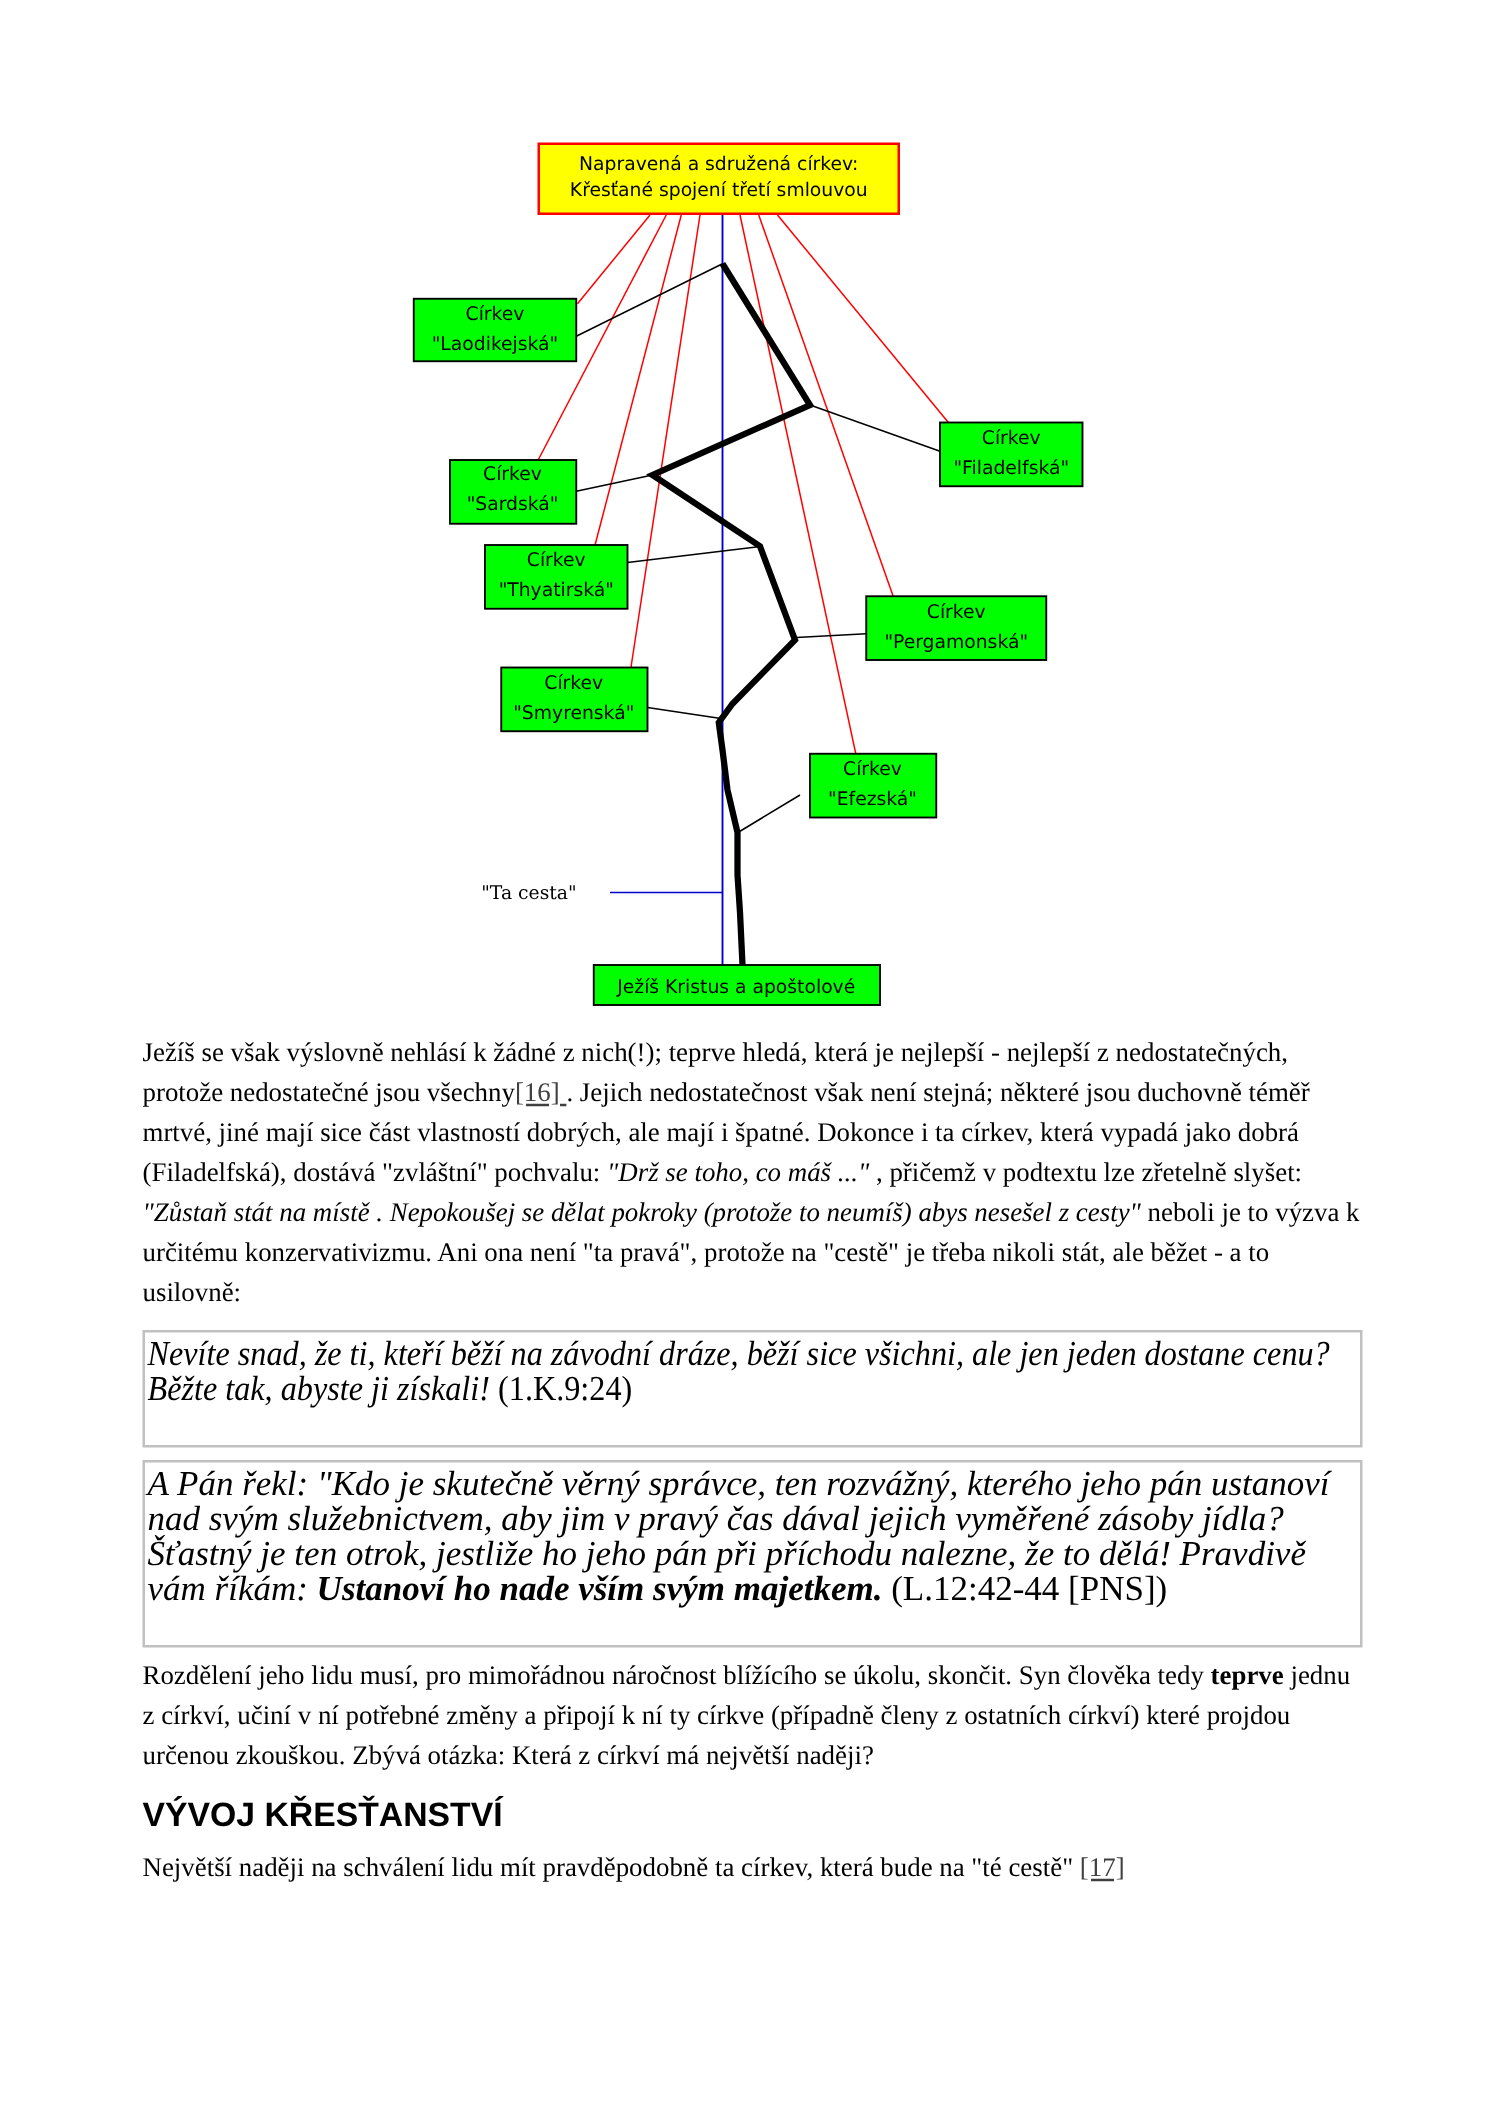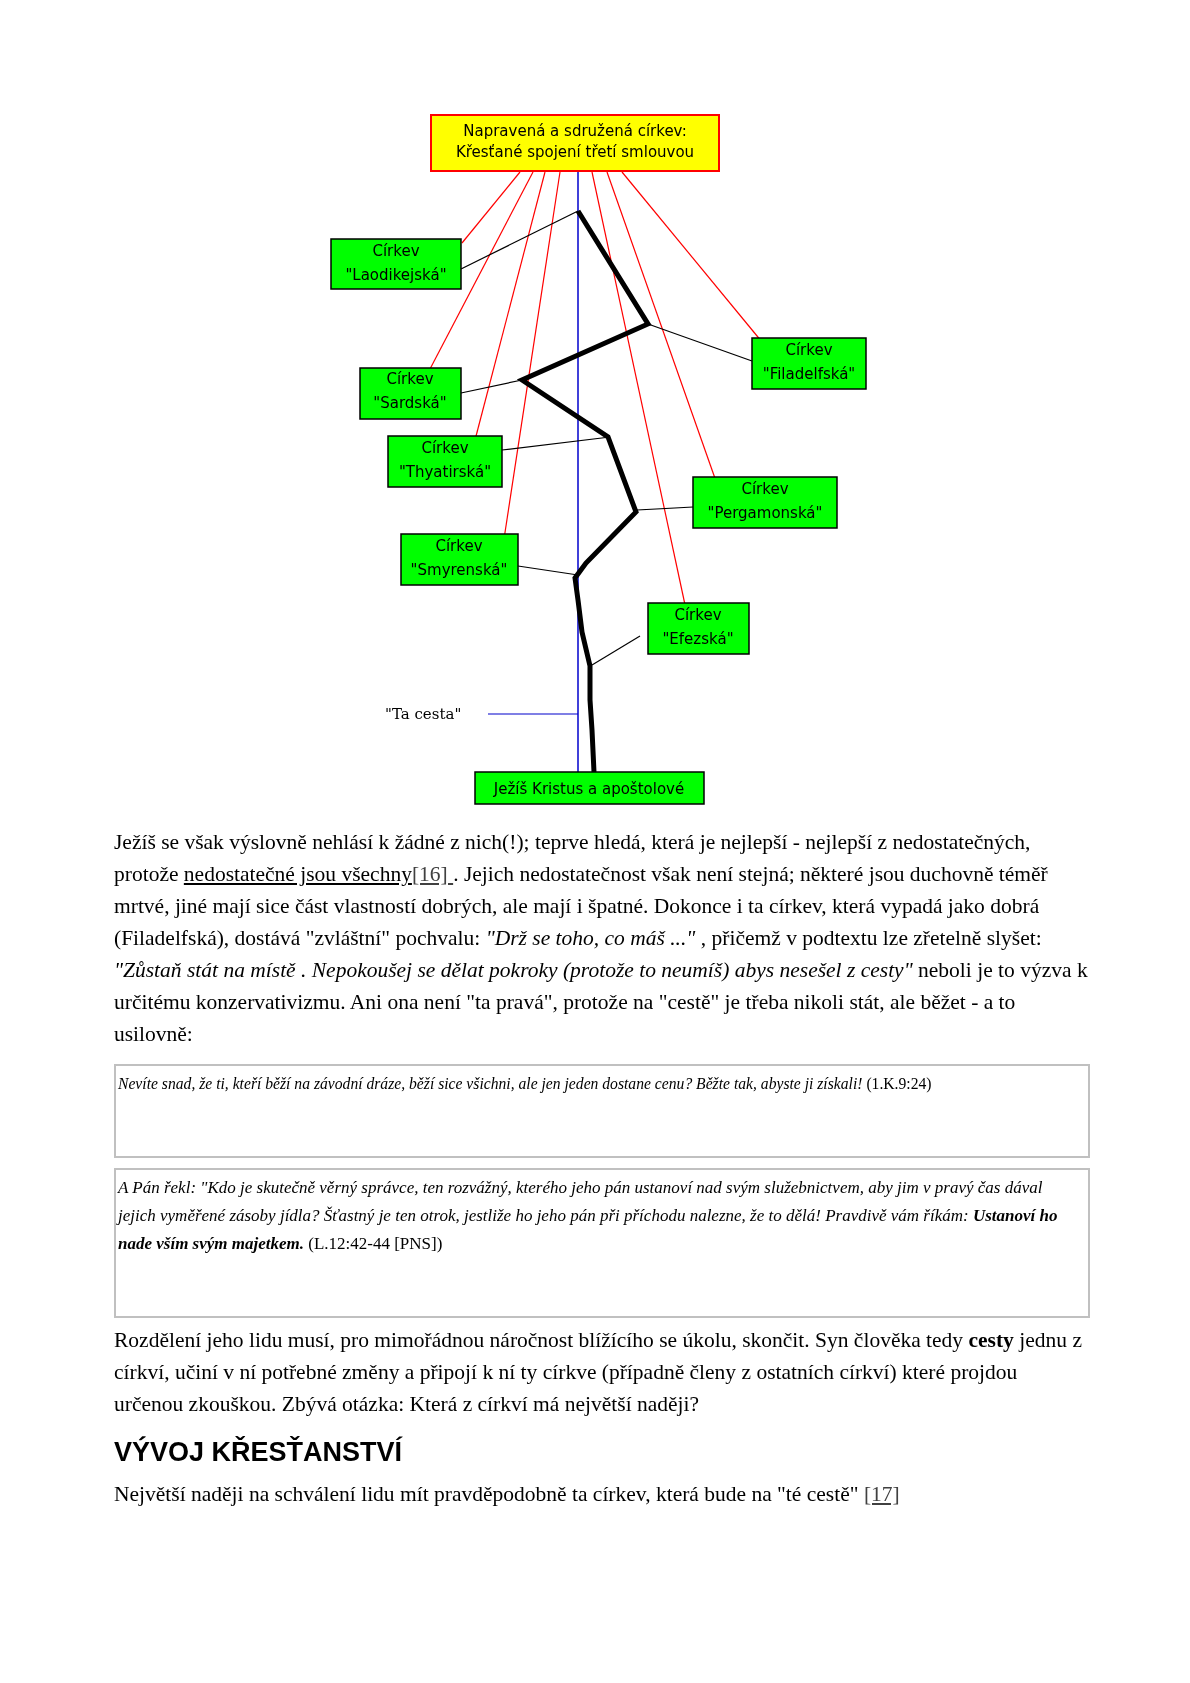--- a/index.html
+++ b/index.html
@@ -6,25 +6,25 @@
     body { width: 1190px; height: 1683px; position: relative; overflow: hidden; }
     #diagram { position: absolute; left: 0; top: 0; width: 1190px; height: 820px; }
     .box-text { font-family: "DejaVu Sans", sans-serif; font-size: 15px; fill: #000; }
     .title-text { font-family: "DejaVu Sans", sans-serif; font-size: 15px; fill: #000; }
     .cesta-label { font-family: "DejaVu Serif", serif; font-size: 15px; fill: #000; }
     .content {
       position: absolute; left: 114px; top: 826px; width: 976px;
       font-family: "Liberation Serif", serif; font-size: 21.5px; line-height: 32px; color: #000;
     }
     .content p { margin: 0; }
-    .u { text-decoration: underline; }
+    .u { }
     a.ref { color: #404040; text-decoration: underline; }
     .quote {
       border: 2px solid #c0c0c0; padding: 4px 8px 8px 2px; margin: 10px 0 6px 0;
-      font-size: 17px; line-height: 28px;
+      font-size: 28px; line-height: 28px;
     }
     .quote1 { height: 78px; margin-top: 14px; }
     .quote1 .q-text { font-family: "Liberation Serif", serif; transform: scaleX(0.92); transform-origin: left top; display: inline-block; width: 108%; }
     .quote2 { height: 134px; margin-top: 10px; }
     h2 {
       font-family: Liberation Sans, sans-serif; font-weight: bold; font-size: 27px;
       margin: 12px 0 6px 0; line-height: 40px;
     }
     .after-quote { margin-top: 0; }
   </style>
@@ -109,18 +109,18 @@
 </svg>
 
 <div class="content">
   <p><span>Ježíš se však výslovně nehlásí k žádné z nich(!); teprve hledá, která je nejlepší - nejlepší z nedostatečných, protože </span><span class="u">nedostatečné jsou všechny</span><a class="ref" href="#">[16] </a><span>. Jejich nedostatečnost však není stejná; některé jsou duchovně téměř mrtvé, jiné mají sice část vlastností dobrých, ale mají i špatné. Dokonce i ta církev, která vypadá jako dobrá (Filadelfská), dostává "zvláštní" pochvalu: </span><i>"Drž se toho, co máš ..."</i><span> , přičemž v podtextu lze zřetelně slyšet: </span><i>"Zůstaň stát na místě . Nepokoušej se dělat pokroky (protože to neumíš) abys nesešel z  cesty"</i><span> neboli je to výzva k určitému konzervativizmu. Ani ona není "ta pravá", protože na "cestě" je třeba nikoli stát, ale běžet - a to usilovně:</span></p>
 
   <div class="quote quote1"><span class="q-text"><i>Nevíte snad, že ti, kteří běží na závodní dráze, běží sice všichni, ale jen jeden dostane cenu? Běžte tak, abyste ji získali!</i><span> (1.K.9:24)</span></span></div>
 
 
   <div class="quote quote2"><i>A Pán řekl: "Kdo je skutečně věrný správce, ten rozvážný, kterého jeho pán ustanoví nad svým služebnictvem, aby jim v  pravý čas dával jejich vyměřené zásoby jídla? Šťastný je ten otrok, jestliže ho jeho pán při příchodu nalezne, že to dělá! Pravdivě vám říkám: </i><b><i>Ustanoví ho nade vším svým majetkem.</i></b><span> (L.12:42-44 [PNS])</span></div>
 
-  <p class="after-quote"><span>Rozdělení jeho lidu musí, pro mimořádnou náročnost blížícího se úkolu, skončit. Syn člověka tedy </span><b>cesty</b><span> jednu z církví, učiní v ní potřebné změny a připojí k ní ty církve (případně členy z ostatních církví) které projdou určenou zkouškou. Zbývá otázka: Která z církví má největší naději?</span></p>
+  <p class="after-quote"><span>Rozdělení jeho lidu musí, pro mimořádnou náročnost blížícího se úkolu, skončit. Syn člověka tedy </span><b>teprve</b><span> jednu z církví, učiní v ní potřebné změny a připojí k ní ty církve (případně členy z ostatních církví) které projdou určenou zkouškou. Zbývá otázka: Která z církví má největší naději?</span></p>
 
   <h2>VÝVOJ KŘESŤANSTVÍ</h2>
 
   <p><span>Největší naději na schválení lidu mít pravděpodobně ta církev, která bude na "té cestě" </span><a class="ref" href="#">[17] </a><br></p>
 </div>
 
 </body></html>

